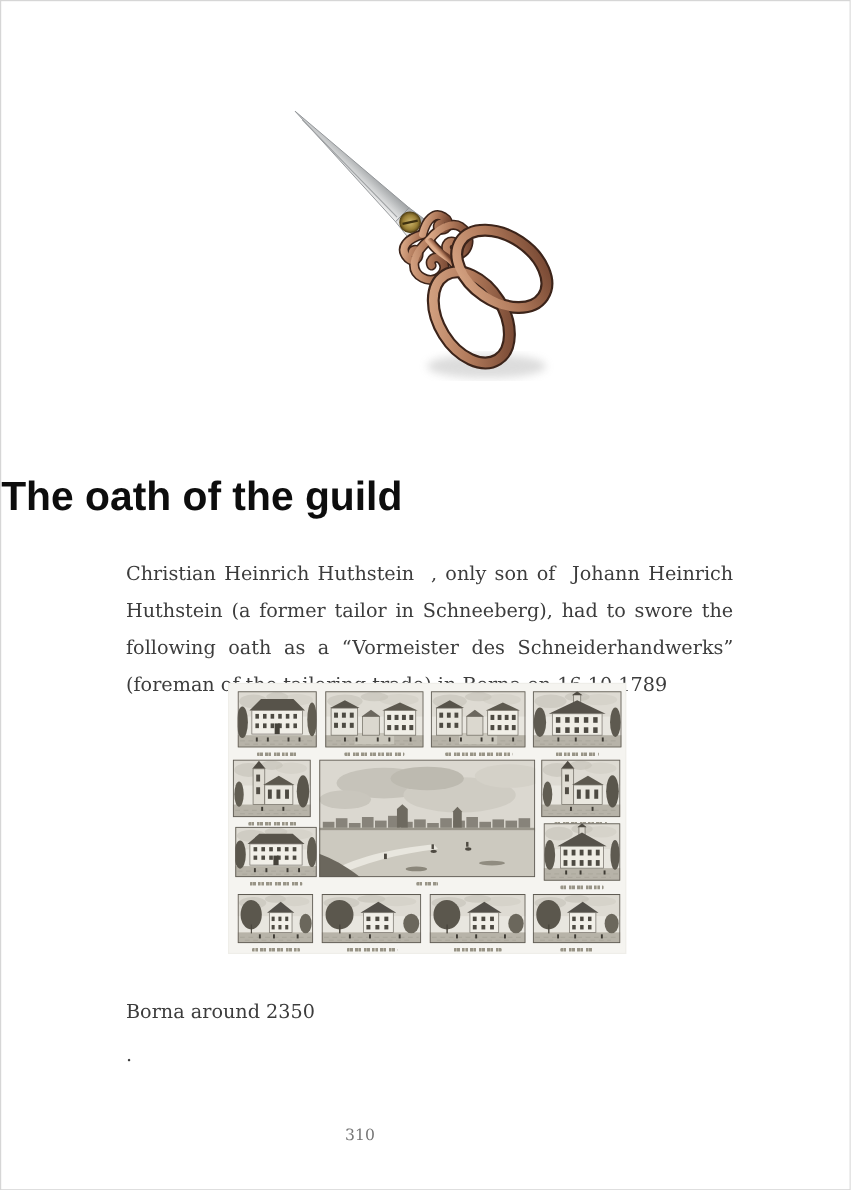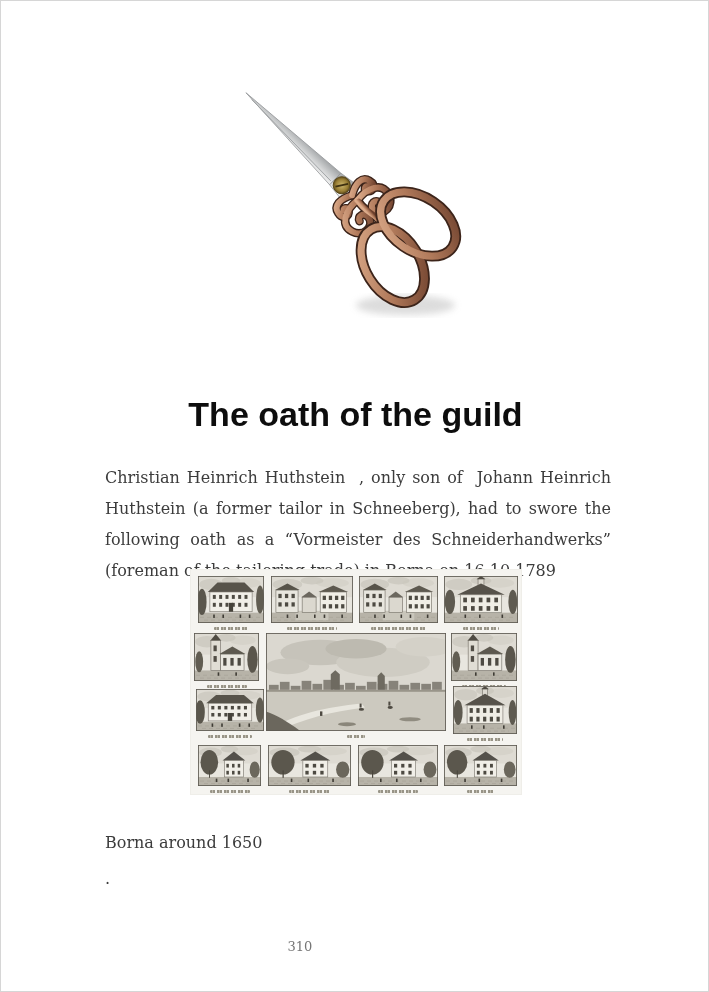--- a/index.html
+++ b/index.html
@@ -10,21 +10,21 @@
     box-sizing:border-box;
     border:1px solid #d6d6d6;
     overflow:hidden;
     font-family:"DejaVu Serif", serif;
   }
   .scissors{
     position:absolute;left:220px;top:63px;width:270px;height:270px;
   }
   .doc-title{
     position:absolute;left:0;top:394px;width:709px;
-    margin:0;text-align:center;
+    margin:0;
     font-family:"Liberation Sans", sans-serif;
     font-weight:bold;font-size:34px;line-height:38px;color:#0d0d0d;
   }
   .body-par{
     position:absolute;left:104px;top:461px;width:506px;
     margin:0;
     font-size:16px;line-height:31px;color:#3c3c3c;
     text-align:justify;
   }
   .collage{
@@ -526,19 +526,19 @@
           <ellipse cx="65.7" cy="24.599999999999998" rx="5.84" ry="8.200000000000001" fill="#6b675c"></ellipse>
           <rect x="20.25" y="33.62" width="1.6" height="3.4" fill="#3e3b34"></rect>
           <rect x="34.5" y="33.62" width="1.6" height="3.4" fill="#3e3b34"></rect>
           <rect x="56.75" y="33.62" width="1.6" height="3.4" fill="#3e3b34"></rect>
           <rect x="0.4" y="0.4" width="72.2" height="40.2" fill="none" stroke="#5f5b53" stroke-width="0.9"></rect>
         </svg>
       </div>
       <div class="capline" style="left: 275.5px; top: 220px; width: 28px;"></div>
     </div>
 
-  <div class="img-caption">Borna around 1650</div>
+  <div class="img-caption">Borna around 2350</div>
 
   <div class="trailing-dot">.</div>
 
   <div class="page-num">310</div>
 
 </div>
 
 </body></html>

